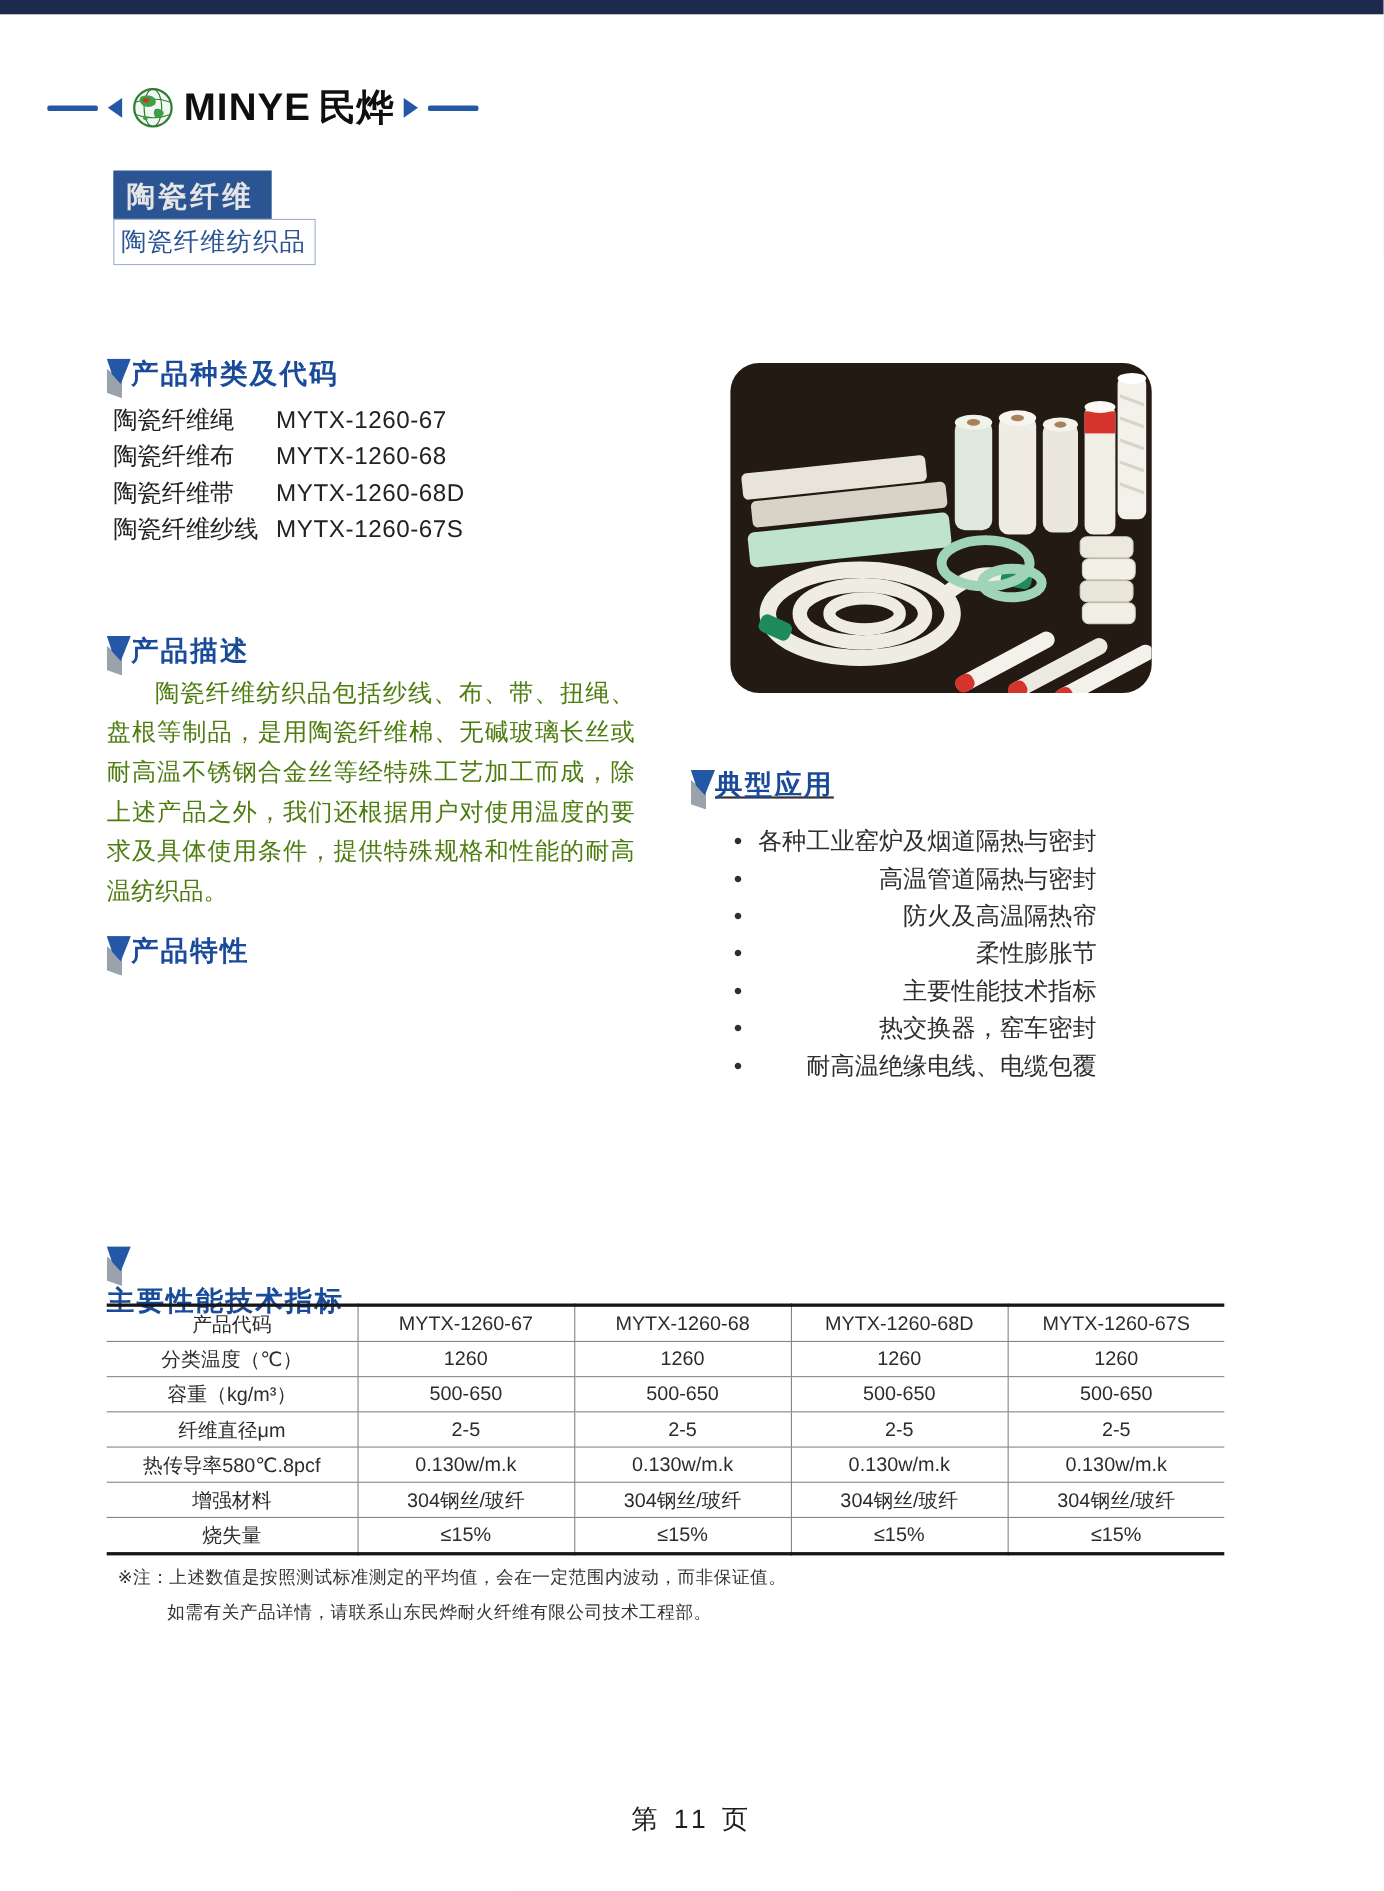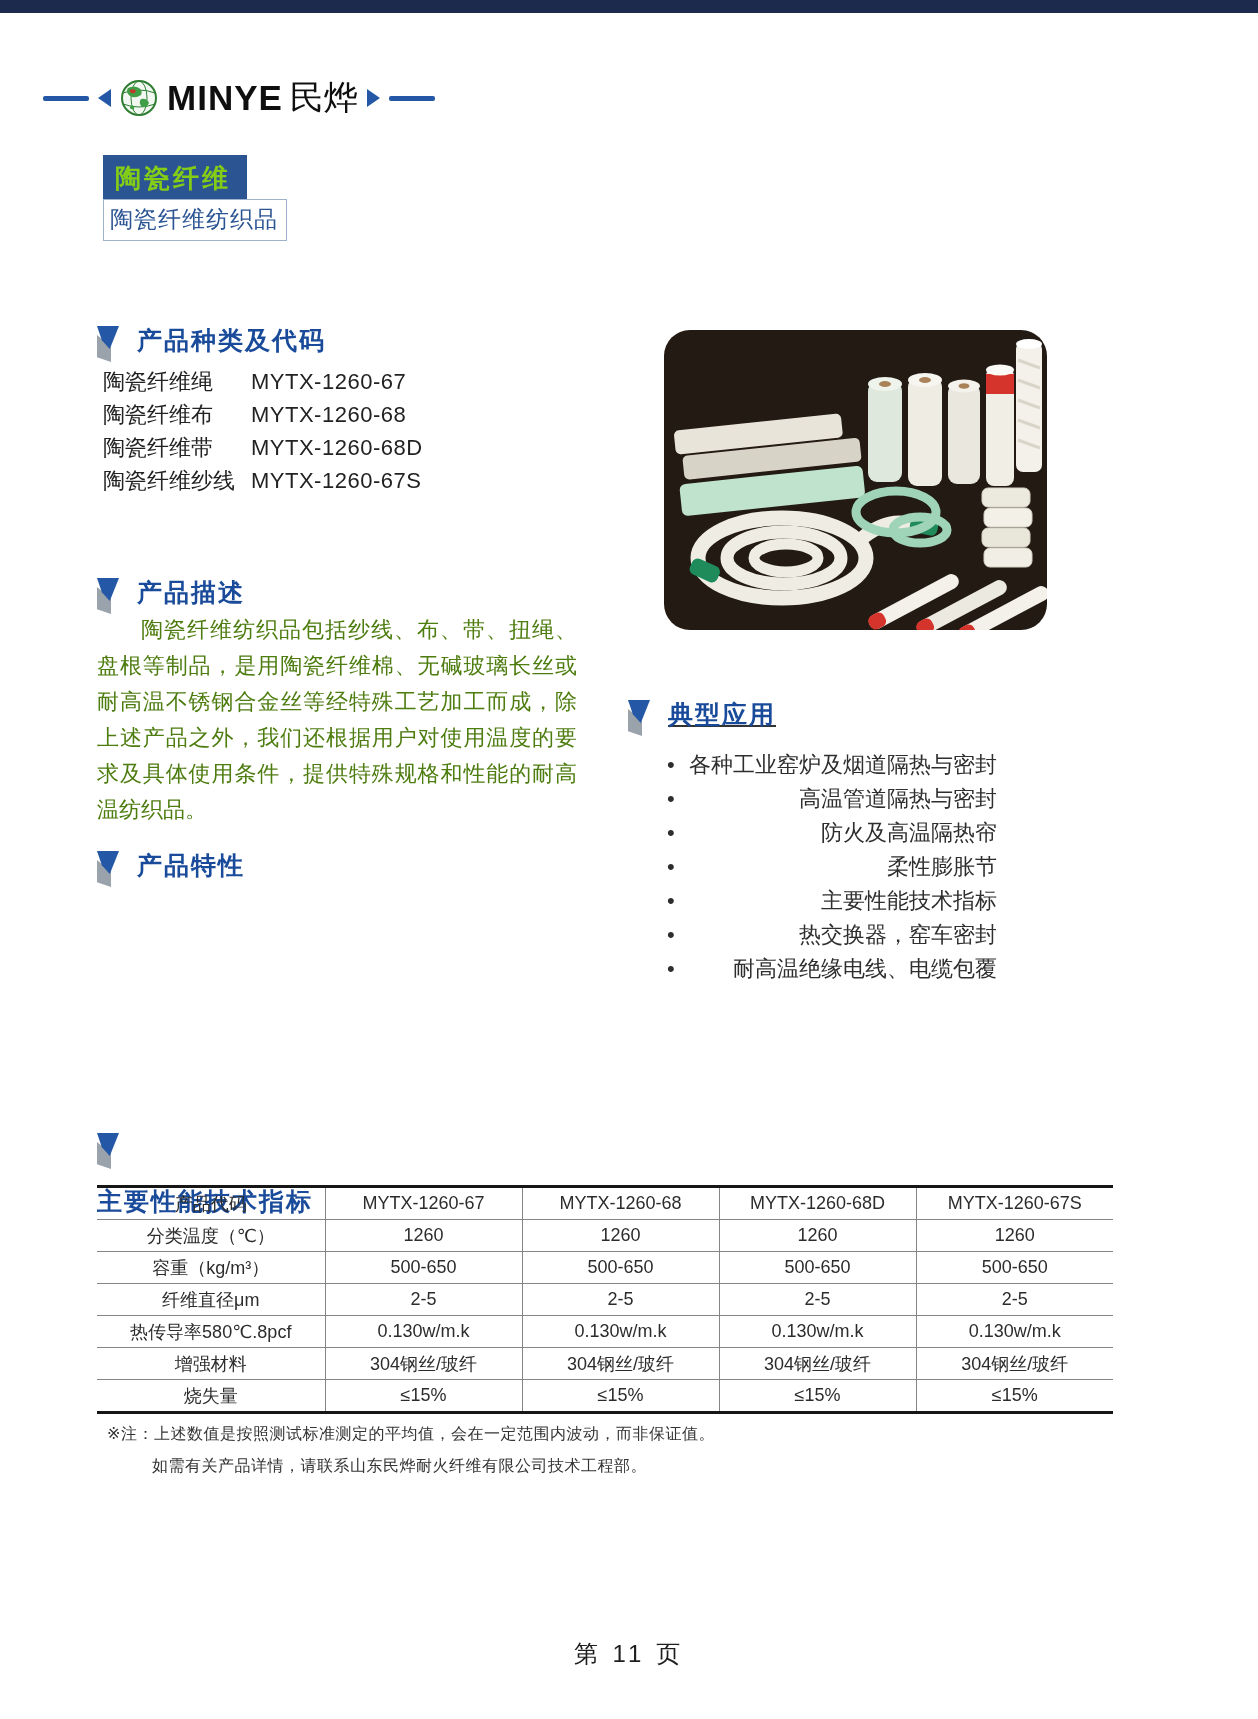--- a/index.html
+++ b/index.html
@@ -9,30 +9,30 @@
   .topbar{position:absolute;top:0;left:0;width:100%;height:13px;background:#1c2b4d;}
 
   
   .logo-row{position:absolute;top:74px;left:43px;display:flex;align-items:center;gap:9px;height:48px;}
   .dash{width:46px;height:5px;background:#2458a6;border-radius:2px;}
   .tri{width:0;height:0;border-top:9px solid transparent;border-bottom:9px solid transparent;}
   .tri-left{border-right:13px solid #2458a6;}
   .tri-right{border-left:13px solid #2458a6;}
   .globe{width:38px;height:38px;display:block;}
   .brand-en{font-size:35px;font-weight:800;color:#0f0f0f;letter-spacing:1px;}
-  .brand-cn{font-size:34px;font-weight:400;color:#0f0f0f;margin-left:-2px;}
-
-  
-  .badge{position:absolute;left:103px;top:155px;background:#2b5493;color:#84cc16;
+  .brand-cn{font-size:34px;font-weight:700;color:#0f0f0f;margin-left:-2px;}
+
+  
+  .badge{position:absolute;left:103px;top:155px;background:#2b5493;color:#e5e5e5;
          font-size:26px;font-weight:700;letter-spacing:3px;padding:6px 16px 7px 12px;}
   .subtitle-box{position:absolute;left:103px;top:199px;border:1px solid #9fb2cd;color:#2b5493;
          font-size:23px;padding:4px 8px 5px 6px;letter-spacing:1px;background:#fff;}
 
   
-  .sec{position:absolute;display:flex;align-items:flex-start;gap:18px;}
+  .sec{position:absolute;display:flex;align-items:flex-start;}
   .flag{position:relative;width:22px;height:36px;flex:0 0 auto;}
   .flag .f-gray{position:absolute;left:0;top:9px;width:14px;height:27px;background:#9aa2ab;
         clip-path:polygon(0 0,100% 42%,100% 100%,0 82%);}
   .flag .f-blue{position:absolute;left:0;top:0;width:22px;height:23px;background:#2458a6;
         clip-path:polygon(0 0,100% 0,58% 100%,22% 62%);}
   .sec h2{margin:0;font-size:25px;font-weight:700;color:#1a4b9b;letter-spacing:2px;line-height:28px;}
 
   
   .types{position:absolute;left:103px;top:365px;font-size:22px;color:#222;}
   .t-row{display:flex;align-items:center;height:33px;}

